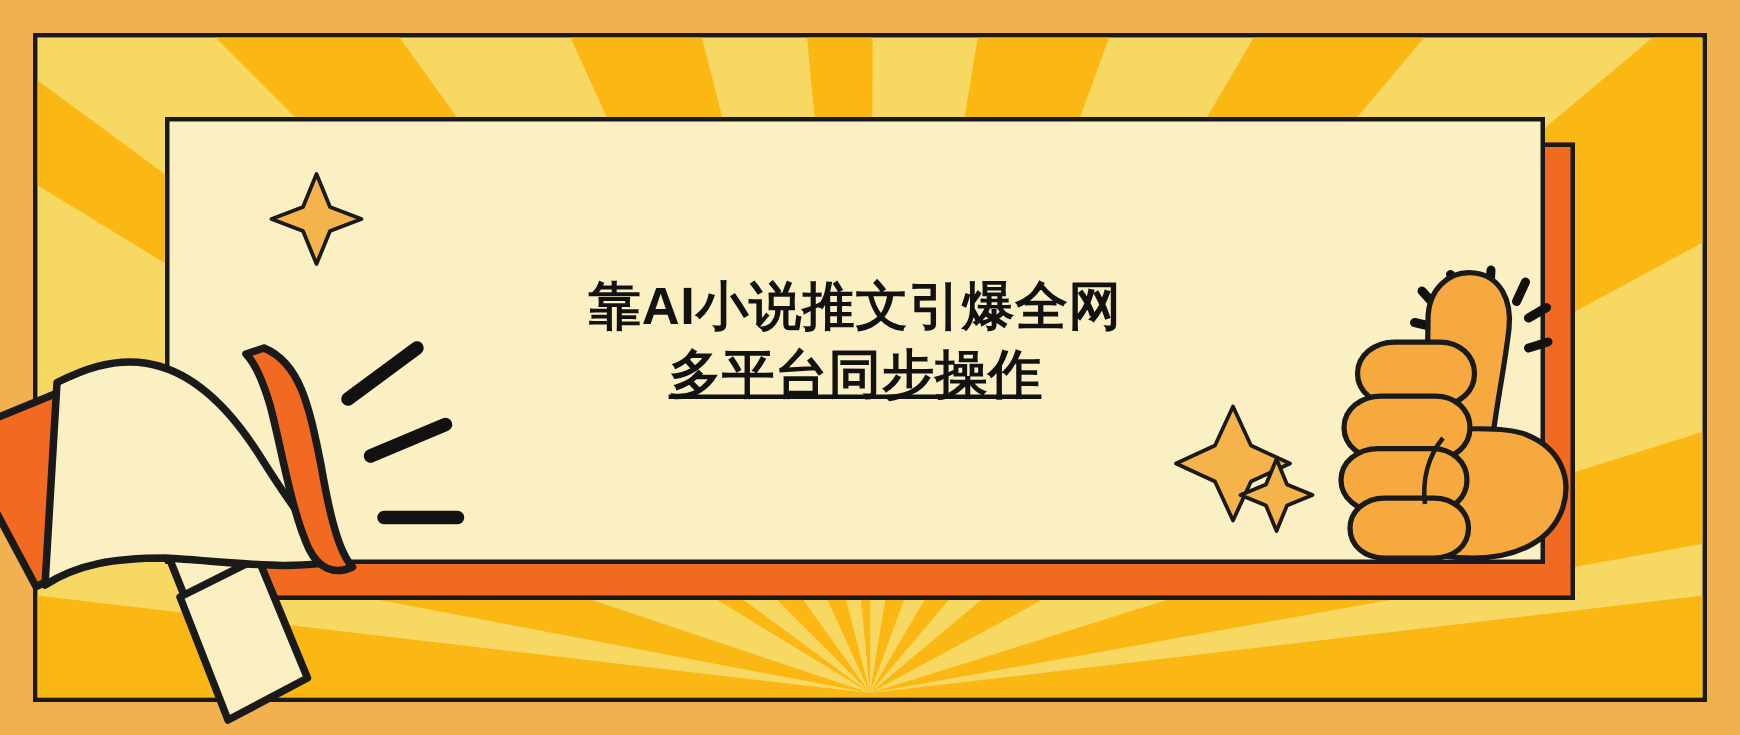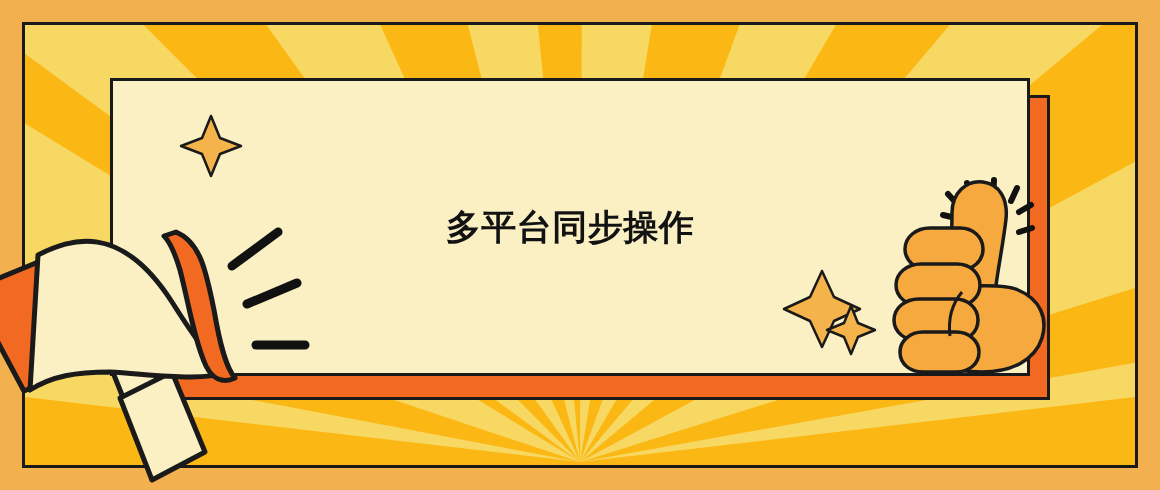--- a/index.html
+++ b/index.html
@@ -78,21 +78,21 @@
   }
   .headline .line {
     color: #121212;
     font-weight: 700;
     letter-spacing: 0.5px;
     white-space: nowrap;
     text-align: center;
     line-height: 1.18;
   }
   .headline .line1 { font-size: 35px; }
-  .headline .line2 { font-size: 35px; }
+  .headline .line2 { font-size: 35px; text-decoration: underline; }
   .headline .line3 { font-size: 40px; margin-top: 2px; }
 
   
   .deco {
     position: absolute;
     inset: 0;
     width: 1160px;
     height: 490px;
     pointer-events: none;
   }
@@ -119,20 +119,21 @@
         <polygon points="558,443 1516,140 1516,270"></polygon>
         <polygon points="558,443 -400,330 -400,446 1516,446 1516,330"></polygon>
       </g>
     </svg>
   </div>
 
   <div class="card-shadow"></div>
   <div class="card"></div>
 
   <div class="headline">
+    <div class="line line1">靠AI小说推文引爆全网</div>
     <div class="line line2">多平台同步操作</div>
   </div>
 
   <svg class="deco" viewBox="0 0 1160 490">
 
     <g>
       <path d="M211 116 L220 138 L241 146 L220 154 L211 176 L202 154 L181 146 L202 138 Z" fill="#F5B44B" stroke="#1a1a1a" stroke-width="2.5" stroke-linejoin="round"></path>
     </g>
 
     <g>

